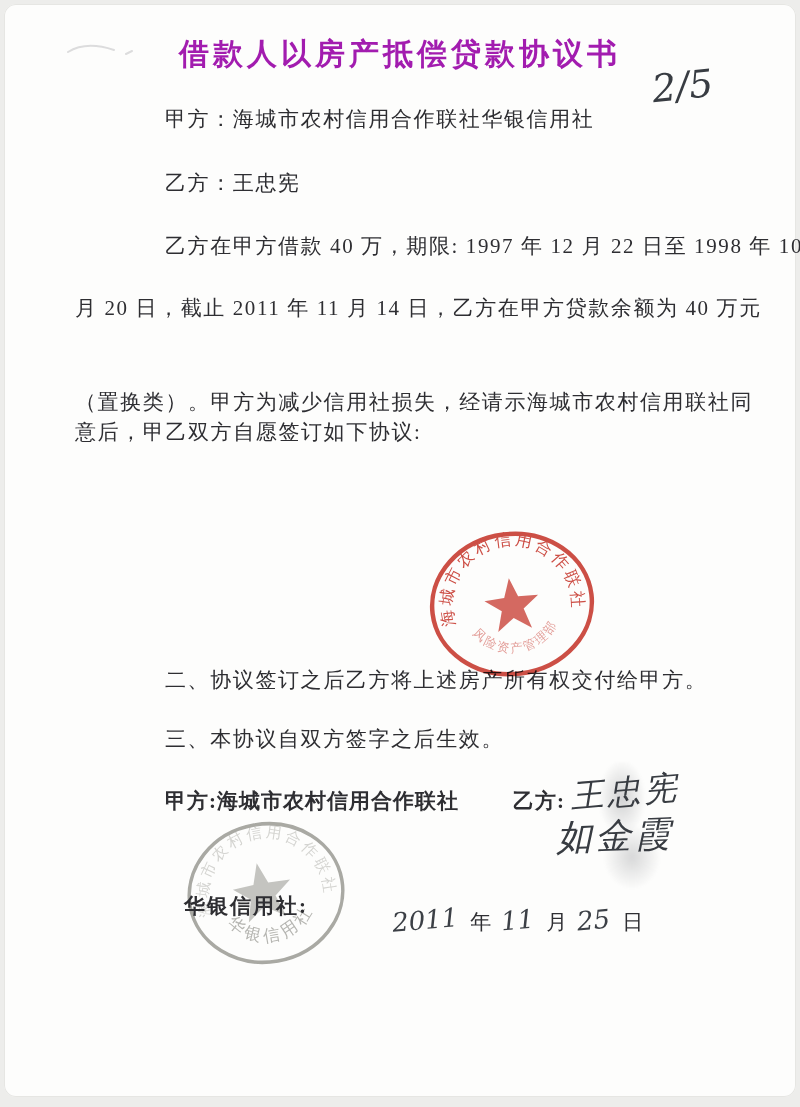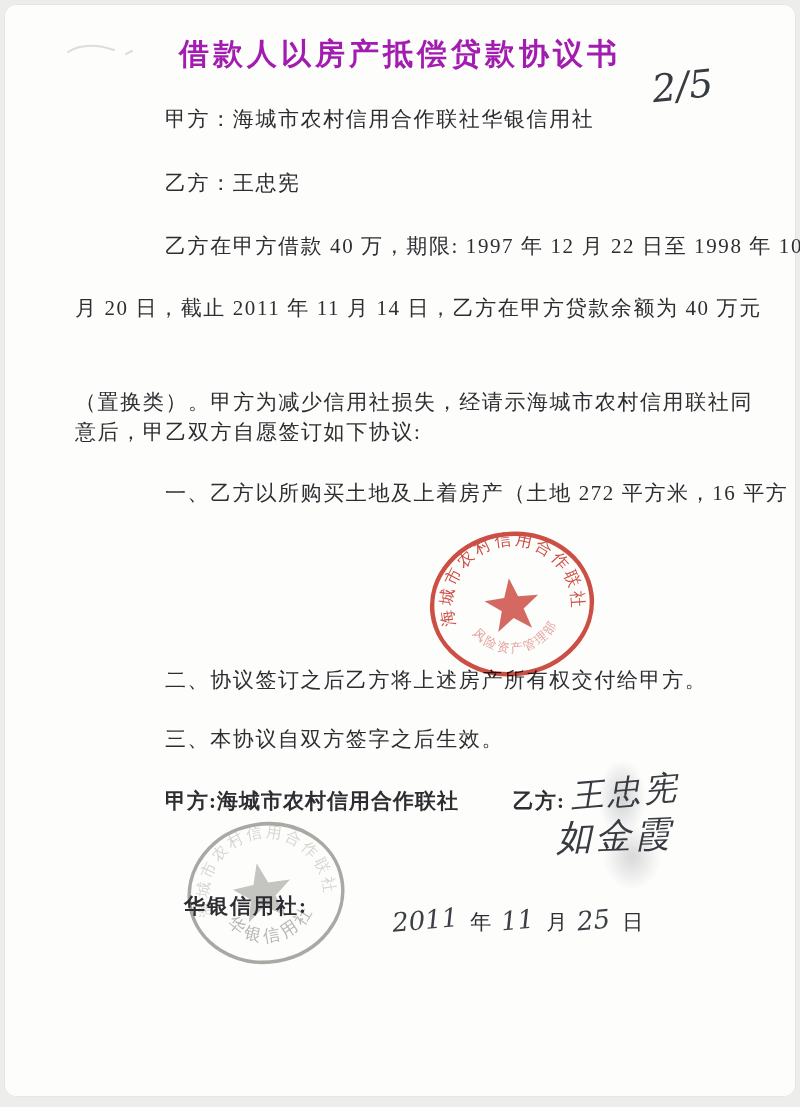--- a/index.html
+++ b/index.html
@@ -78,21 +78,20 @@
 
   <div class="abs title">借款人以房产抵偿贷款协议书</div>
 
   <div class="abs bodyline m-indent y-partya">甲方：海城市农村信用合作联社华银信用社</div>
   <div class="abs bodyline m-indent y-partyb">乙方：王忠宪</div>
 
   <div class="abs bodyline m-indent y-l0">乙方在甲方借款 40 万，期限: 1997 年 12 月 22 日至 1998 年 10</div>
   <div class="abs bodyline m-left  y-l1">月 20 日，截止 2011 年 11 月 14 日，乙方在甲方贷款余额为 40 万元</div>
   <div class="abs bodyline m-left  y-l2">（置换类）。甲方为减少信用社损失，经请示海城市农村信用联社同</div>
   <div class="abs bodyline m-left  y-l3">意后，甲乙双方自愿签订如下协议:</div>
-  <div class="abs bodyline m-indent y-l4">一、乙方以所购买土地及上着房产（土地 272 平方米，16 平方</div>
   <div class="abs bodyline m-indent y-l7">二、协议签订之后乙方将上述房产所有权交付给甲方。</div>
   <div class="abs bodyline m-indent y-l8">三、本协议自双方签字之后生效。</div>
 
   <div class="abs sig y-sigrow x-siga">甲方:海城市农村信用合作联社</div>
   <div class="abs sig y-sigrow x-sigb">乙方:</div>
   <div class="abs branch">华银信用社:</div>
 
   <div class="abs fingerprint"></div>
   <div class="abs handwrite hw-name1">王忠宪</div>
   <div class="abs handwrite hw-name2">如金霞</div>

